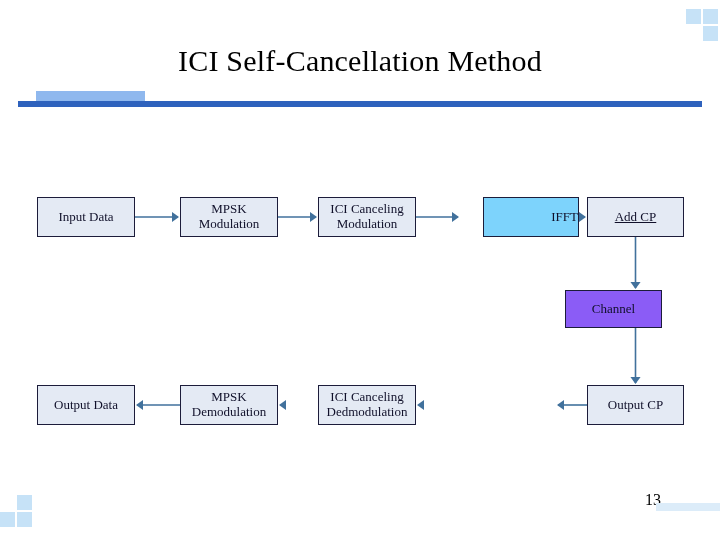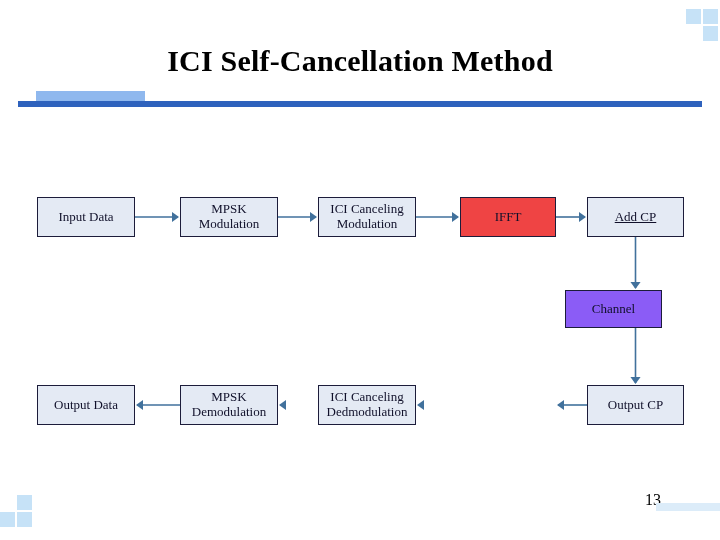--- a/index.html
+++ b/index.html
@@ -23,21 +23,21 @@
 
   
   .slide-title {
     position: absolute;
     left: 0;
     top: 44px;
     width: 720px;
     text-align: center;
     font-family: "Liberation Serif", "DejaVu Serif", serif;
     font-size: 30px;
-    font-weight: bold;
+    font-weight: normal;
     color: #000000;
     letter-spacing: 0.2px;
     white-space: nowrap;
   }
 
   
   .title-rule-light {
     position: absolute;
     left: 36px;
     top: 91px;
@@ -147,21 +147,21 @@
     </svg>
 <div class="node" style="left: 37px; top: 197px; width: 98px; height: 40px; background: rgb(228, 234, 244); border-color: rgb(28, 28, 58);">
       <span>Input Data</span>
     </div>
     <div class="node" style="left: 180px; top: 197px; width: 98px; height: 40px; background: rgb(228, 234, 244); border-color: rgb(28, 28, 58);">
       <span>MPSK<br>Modulation</span>
     </div>
     <div class="node" style="left: 318px; top: 197px; width: 98px; height: 40px; background: rgb(228, 234, 244); border-color: rgb(28, 28, 58);">
       <span>ICI Canceling<br>Modulation</span>
     </div>
-    <div class="node" style="left: 460px; top: 197px; width: 96px; height: 40px; background: #ef4444; border-color: rgb(28, 28, 58);">
+    <div class="node" style="left: 483px; top: 197px; width: 96px; height: 40px; background: #7dd3fc; border-color: rgb(28, 28, 58); text-align: right;">
       <span>IFFT</span>
     </div>
     <div class="node" style="left: 587px; top: 197px; width: 97px; height: 40px; background: rgb(228, 234, 244); border-color: rgb(28, 28, 58); text-decoration: underline;">
       <span>Add CP</span>
     </div>
     <div class="node" style="left: 565px; top: 290px; width: 97px; height: 38px; background: #8b5cf6; border-color: rgb(28, 28, 58);">
       <span>Channel</span>
     </div>
     <div class="node" style="left: 587px; top: 385px; width: 97px; height: 40px; background: rgb(228, 234, 244); border-color: rgb(28, 28, 58);">
       <span>Output CP</span>

